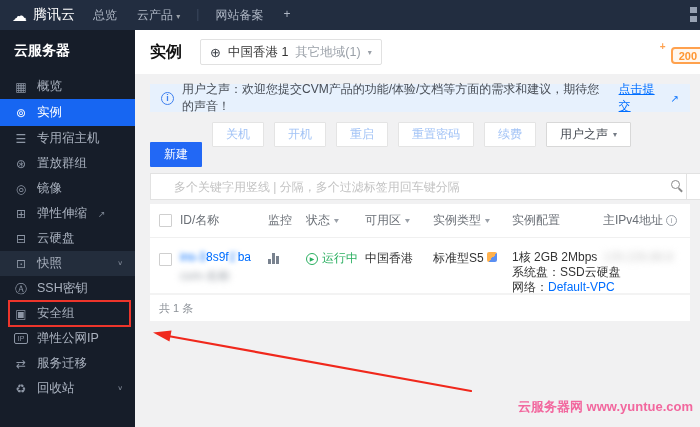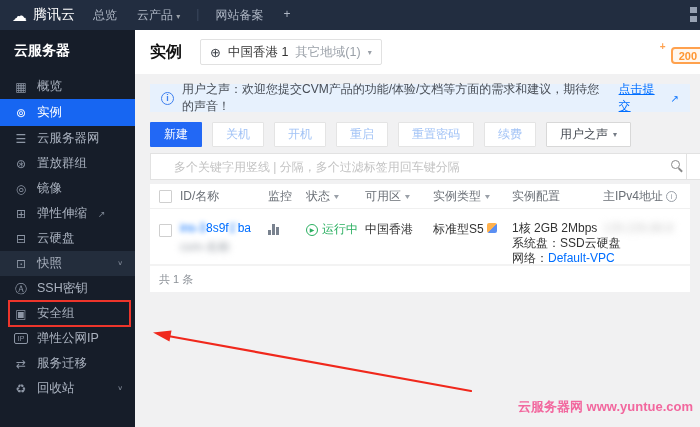--- a/index.html
+++ b/index.html
@@ -40,34 +40,34 @@
   .spark{position:absolute;color:#ffa14e;font-weight:bold;}
   .spark.s1{left:-13px;top:-9px;font-size:10px;}
 
   .banner{margin:10px 10px 0 15px;height:28px;background:#e7f1fd;display:flex;align-items:center;padding:0 11px;gap:8px;font-size:12px;color:#474c54;}
   .info-ic{width:13px;height:13px;border:1px solid #3d7fef;border-radius:50%;color:#3d7fef;font-size:9px;font-weight:bold;display:flex;align-items:center;justify-content:center;flex:none;font-style:normal;}
   .banner a{color:#006eff;text-decoration:underline;margin-left:2px;}
   .banner .ext2{color:#006eff;font-size:10px;text-decoration:none;}
 
   .toolbar{margin:10px 10px 0 15px;display:flex;gap:10px;}
   .btn{height:25px;padding:0 13px;font-size:12px;border-radius:1px;display:flex;align-items:center;cursor:pointer;border:1px solid transparent;}
-  .btn.primary{background:#2268f5;color:#fff;}
+  .btn.primary{background:#2268f5;color:#fff;margin-top:20px;}
   .btn.disabled{background:#fff;border-color:#e4e4e4;color:#a2c3f6;}
   .btn.normal{background:#fff;border-color:#d8d8d8;color:#454a52;gap:5px;}
   .btn .caret{color:#737a84;}
 
   .search-row{margin:6px 10px 0 15px;position:relative;height:27px;}
   .search-input{width:100%;height:27px;border:1px solid #e2e2e2;background:#fff;padding:0 32px 0 23px;font-size:12px;color:#333;outline:none;}
   .search-input::placeholder{color:#c3c3c3;}
   .mag{position:absolute;right:10px;top:7px;width:9px;height:9px;border:1.5px solid #8a8a8a;border-radius:50%;}
   .mag::after{content:"";position:absolute;width:5px;height:1.5px;background:#8a8a8a;transform:rotate(45deg);right:-4px;bottom:-2px;}
   .cutoff-box{position:absolute;right:-14px;top:0;width:18px;height:27px;background:#fff;border:1px solid #e2e2e2;}
 
   .panel{margin:4px 10px 0 15px;background:#fff;}
-  .thead{display:flex;height:25px;align-items:center;border-bottom:1px solid #f0f0f0;font-size:12px;color:#6b7077;}
+  .thead{display:flex;height:34px;align-items:center;border-bottom:1px solid #f0f0f0;font-size:12px;color:#6b7077;}
   .trow{display:flex;height:56px;font-size:12px;color:#333;border-bottom:1px solid #f3f3f3;}
   .c-check{width:30px;padding-left:9px;display:flex;align-items:center;}
   .trow .c-check{align-items:flex-start;padding-top:15px;}
   .checkbox{width:13px;height:13px;border:1px solid #cfcfcf;border-radius:1px;background:#fff;cursor:pointer;}
   .col{display:flex;align-items:center;gap:3px;}
   .c-id{width:88px;}.c-mon{width:38px;}.c-status{width:59px;}.c-zone{width:68px;}.c-type{width:79px;}.c-conf{width:91px;}.c-ip{flex:1;}
   .funnel{font-size:7px;color:#9aa0a8;transform:scaleX(1.2);}
   .info2{width:11px;height:11px;border:1px solid #9aa0a8;border-radius:50%;color:#9aa0a8;font-size:8px;display:flex;align-items:center;justify-content:center;font-style:normal;}
   .trow .cell{padding-top:12px;display:block;}
   .id-line1{color:#006eff;cursor:pointer;white-space:nowrap;}
@@ -114,21 +114,21 @@
       <div class="mitem">
     <span class="s-icon">▦</span>
     <span class="s-label">概览</span>
   </div>
       <div class="mitem active">
     <span class="s-icon">⊚</span>
     <span class="s-label">实例</span>
   </div>
       <div class="mitem">
     <span class="s-icon">☰</span>
-    <span class="s-label">云服务器网</span>
+    <span class="s-label">专用宿主机</span>
   </div>
       <div class="mitem">
     <span class="s-icon">⊛</span>
     <span class="s-label">置放群组</span>
   </div>
       <div class="mitem">
     <span class="s-icon">◎</span>
     <span class="s-label">镜像</span>
   </div>
       <div class="mitem">

